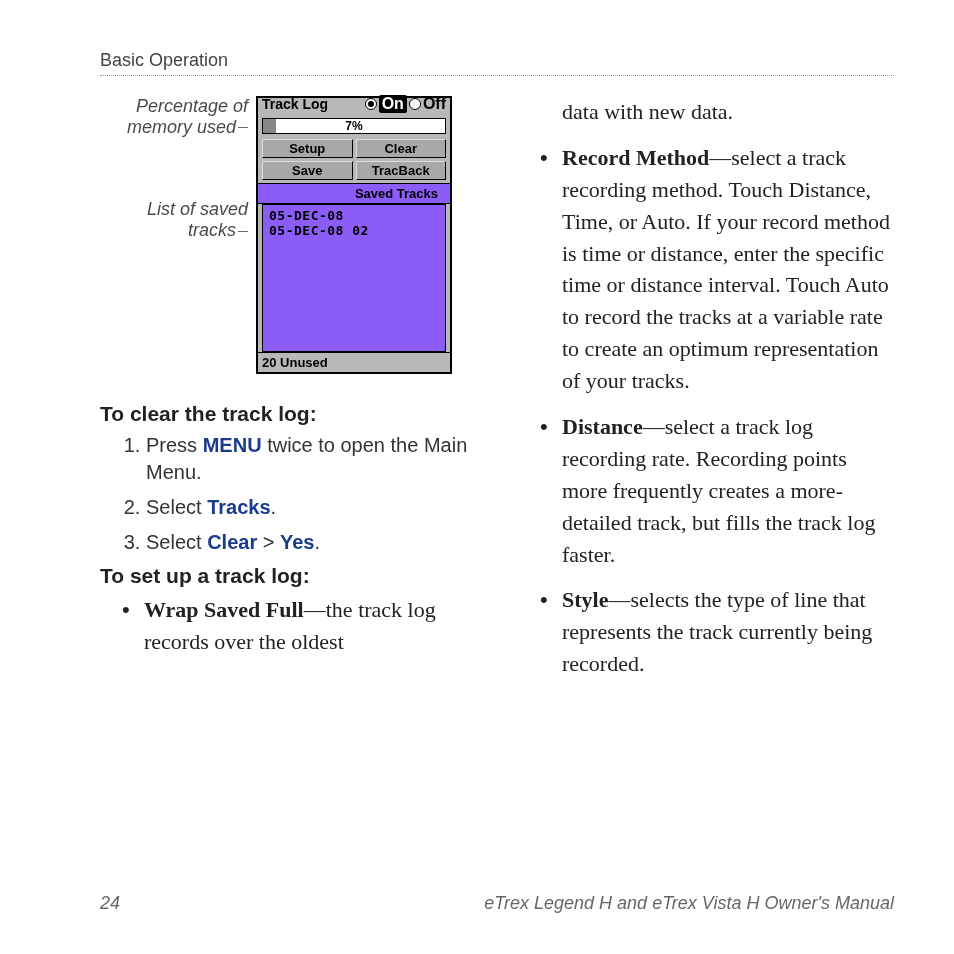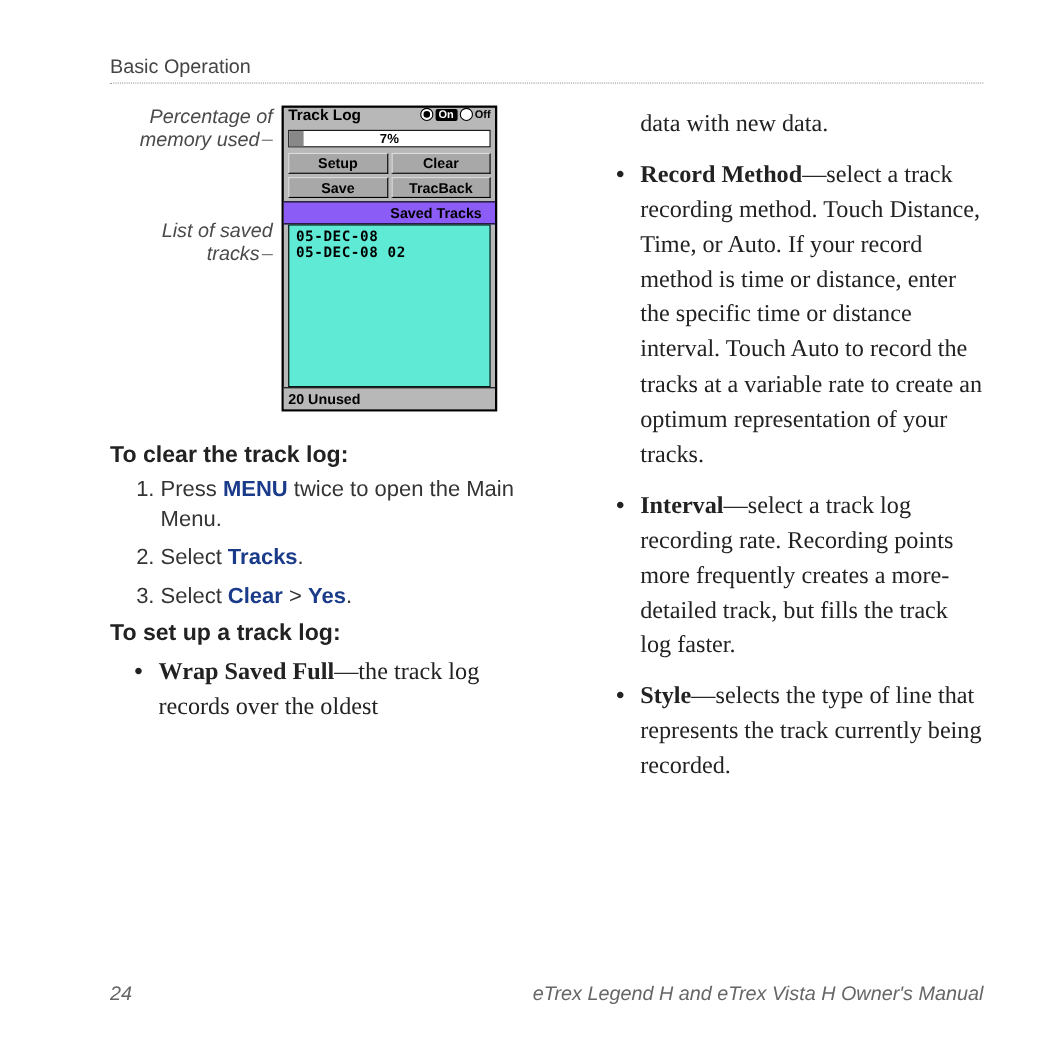--- a/index.html
+++ b/index.html
@@ -17,21 +17,21 @@
     color: #444;
     margin-bottom: 4px;
   }
   .dotted-rule {
     border: none;
     border-top: 1.5px dotted #999;
     margin-bottom: 20px;
   }
   .columns {
     display: flex;
-    gap: 68px;
+    gap: 48px;
   }
   .col { flex: 1; }
   .col-left { flex: 0 0 370px; }
   .col-right { flex: 1; }
 
   
   .fig {
     display: flex;
     align-items: flex-start;
     gap: 8px;
@@ -64,21 +64,21 @@
     font-family: 'Arial Narrow', Arial, sans-serif;
     font-weight: bold;
     font-size: 13px;
     color:#000;
   }
   .dev-top {
     display:flex; align-items:center; justify-content:space-between;
     padding:2px 4px 10px 4px; height:20px;
   }
   .dev-title { font-size:14px; }
-  .radio-grp { display:flex; gap:2px; align-items:center; font-size:10px;}
+  .radio-grp { display:flex; gap:2px; align-items:center; font-size:16px;}
   .radio-dot {
     width:12px; height:12px; border:1.5px solid #000; border-radius:50%;
     background:#fff; display:inline-block; vertical-align:middle;
     position:relative;
   }
   .radio-dot.on::after{
     content:""; position:absolute; left:2px; top:2px; width:6px; height:6px;
     background:#000; border-radius:50%;
   }
   .radio-lbl.on { background:#000; color:#fff; padding:0 3px; border-radius:2px;}
@@ -94,21 +94,21 @@
   }
   .dev-btn {
     background:#a8a8a8; border:1.5px solid #000; border-top-color:#ddd; border-left-color:#ddd;
     text-align:center; font-size:13px; padding:1px 0;
   }
   .section-bar {
     background:#8b5cf6; border-top:1.5px solid #000; border-bottom:1.5px solid #000;
     text-align:right; padding:2px 12px; font-size:13px;
   }
   .saved-list {
-    background:#5eead4; border:1.5px solid #000; margin:0 4px 0 4px; height:148px;
+    background:#8b5cf6; border:1.5px solid #000; margin:0 4px 0 4px; height:148px;
     padding:4px 6px; font-family: monospace; font-weight:bold; font-size:13px;
     letter-spacing:0.5px;
   }
   .saved-list div { line-height:1.15; }
   .status-bar {
     background:#b8b8b8; border-top:1.5px solid #000; padding:2px 4px;
     font-size:13px;
   }
 
   
@@ -215,21 +215,21 @@
 
     <ul class="opts">
       <li><span class="term">Wrap Saved Full</span><span>—the track log records over the oldest</span></li>
     </ul>
   </div>
 
   <div class="col col-right right-text">
     <div style="padding-left:44px; margin-bottom:14px;">data with new data.</div>
     <ul class="opts">
       <li><span class="term">Record Method</span><span>—select a track recording method. Touch Distance, Time, or Auto. If your record method is time or distance, enter the specific time or distance interval. Touch Auto to record the tracks at a variable rate to create an optimum representation of your tracks.</span></li>
-      <li><span class="term">Interval</span><span>—select a track log recording rate. Recording points more frequently creates a more-detailed track, but fills the track log faster.</span></li>
+      <li><span class="term">Distance</span><span>—select a track log recording rate. Recording points more frequently creates a more-detailed track, but fills the track log faster.</span></li>
       <li><span class="term">Style</span><span>—selects the type of line that represents the track currently being recorded.</span></li>
     </ul>
   </div>
 </div>
 
 <div class="footer">
   <span class="pnum">24</span>
   <span>eTrex Legend H and eTrex Vista H Owner's Manual</span>
 </div>
 

